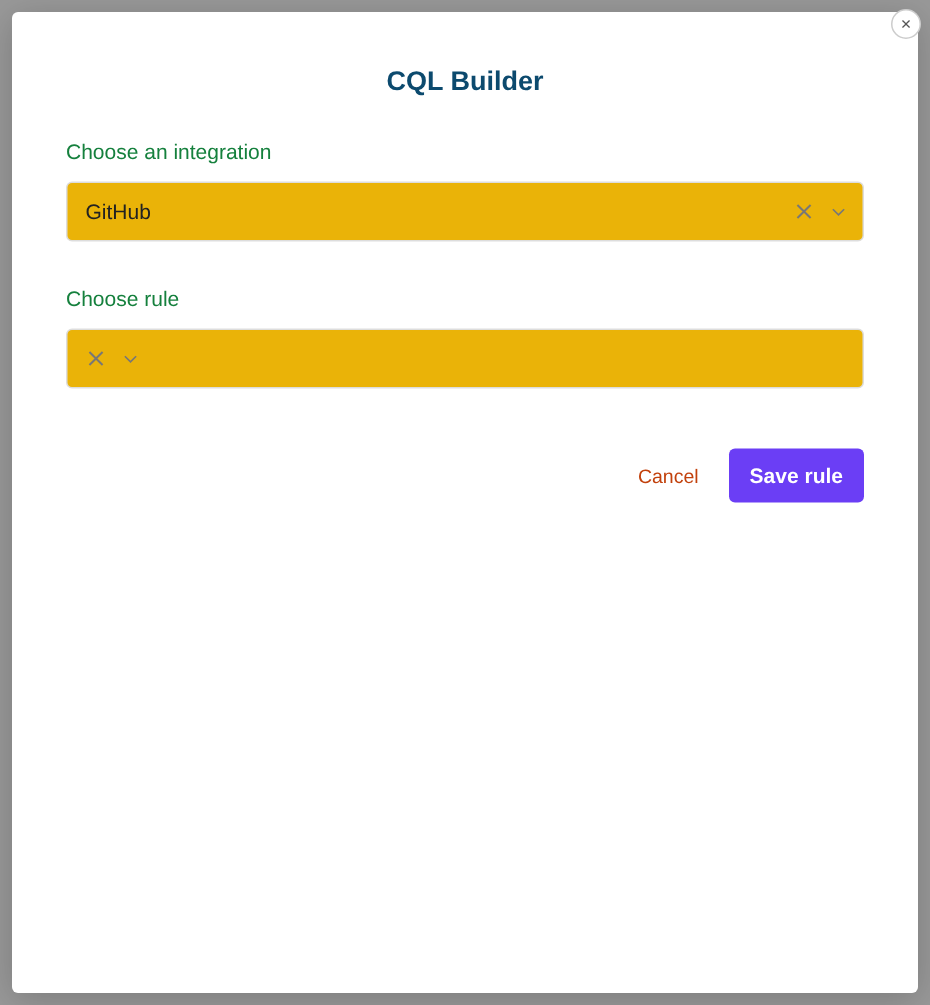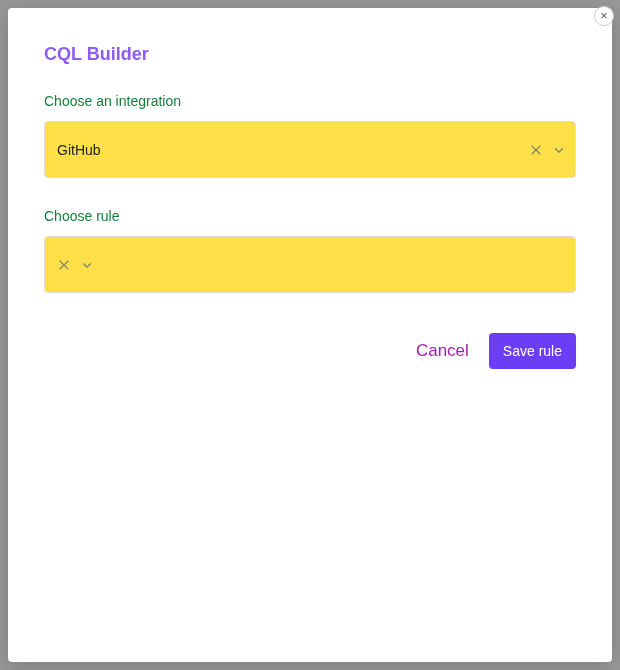--- a/index.html
+++ b/index.html
@@ -39,39 +39,40 @@
       align-items: center;
       justify-content: center;
       cursor: pointer;
       font-size: 12px;
       color: #555;
       line-height: 1;
     }
     .modal-title {
       font-size: 18px;
       font-weight: 700;
-      color: #8b5cf6;
+      color: #0c4a6e;
       margin-bottom: 28px;
+      text-align: center;
     }
     .field-group {
       margin-bottom: 30px;
     }
     .field-label {
       font-size: 14px;
       color: #15803d;
       margin-bottom: 12px;
       display: block;
     }
     .select-box {
       display: flex;
       align-items: center;
-      background: #fde047;
+      background: #eab308;
       border: 1px solid #ddd;
       border-radius: 4px;
-      height: 57px;
+      height: 40px;
       padding: 0 10px 0 12px;
     }
     .select-value {
       flex: 1;
       font-size: 14px;
       color: #222;
     }
     .select-icons {
       display: flex;
       align-items: center;
@@ -106,33 +107,33 @@
       font-family: inherit;
     }
     .footer {
       display: flex;
       justify-content: flex-end;
       align-items: center;
       gap: 20px;
       margin-top: 40px;
     }
     .cancel-link {
-      color: #a21caf;
-      font-size: 17px;
+      color: #c2410c;
+      font-size: 13px;
       text-decoration: none;
       cursor: pointer;
     }
     .save-btn {
       background: #6b3ef5;
       color: #fff;
       border: none;
       border-radius: 4px;
       padding: 10px 14px;
       font-size: 14px;
-      font-weight: 400;
+      font-weight: 700;
       cursor: pointer;
       font-family: inherit;
     }
   </style>
 </head>
 <body>
 
 <div class="modal">
   <div class="close-btn">
     <span>×</span>

